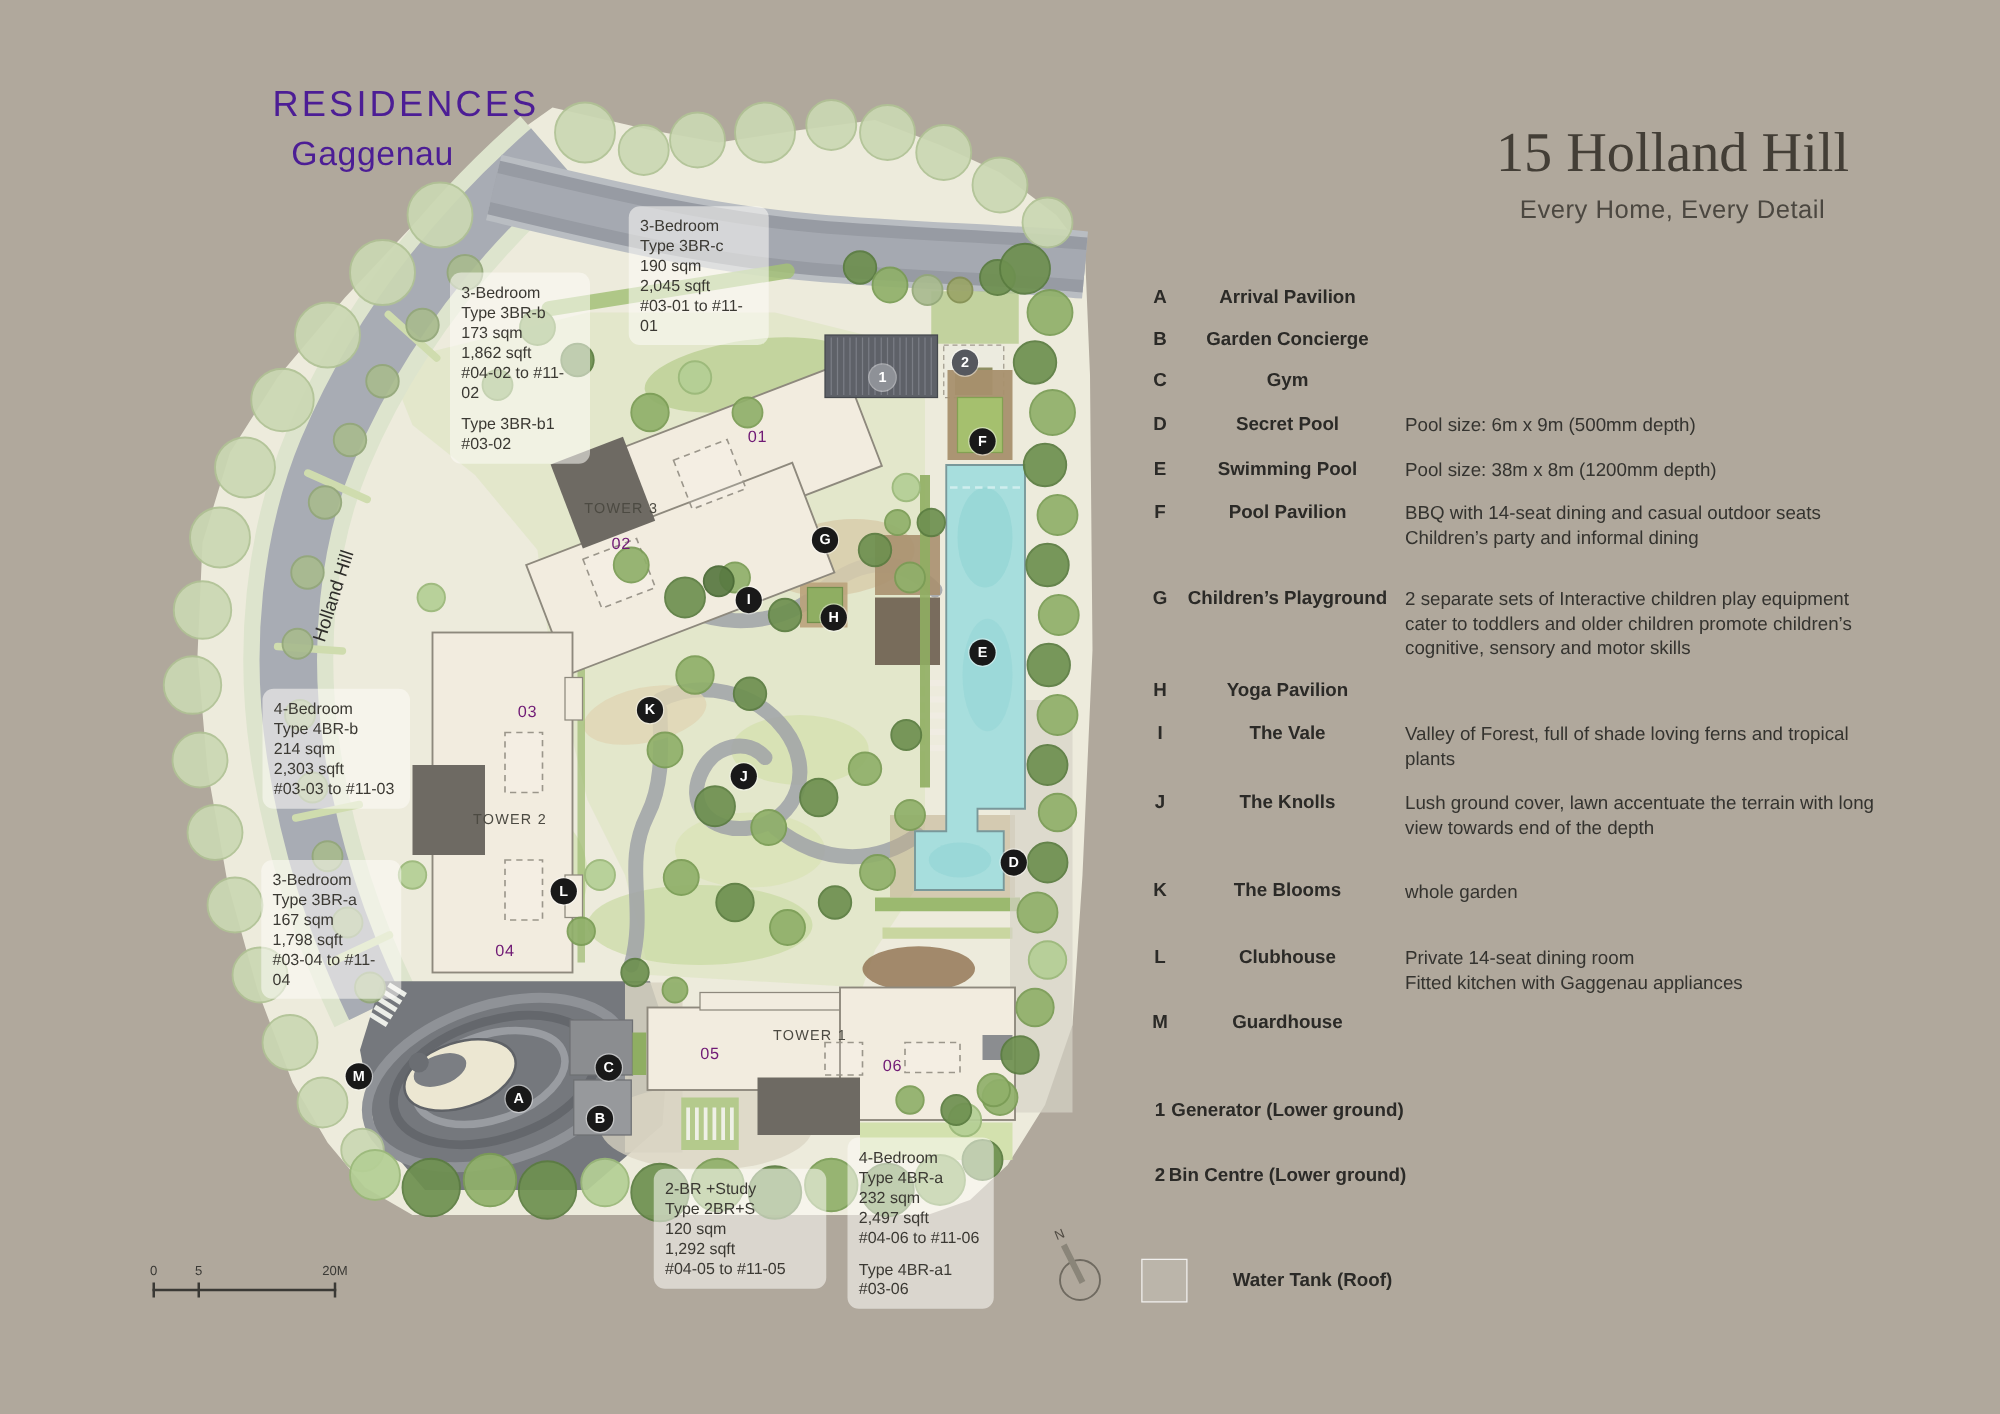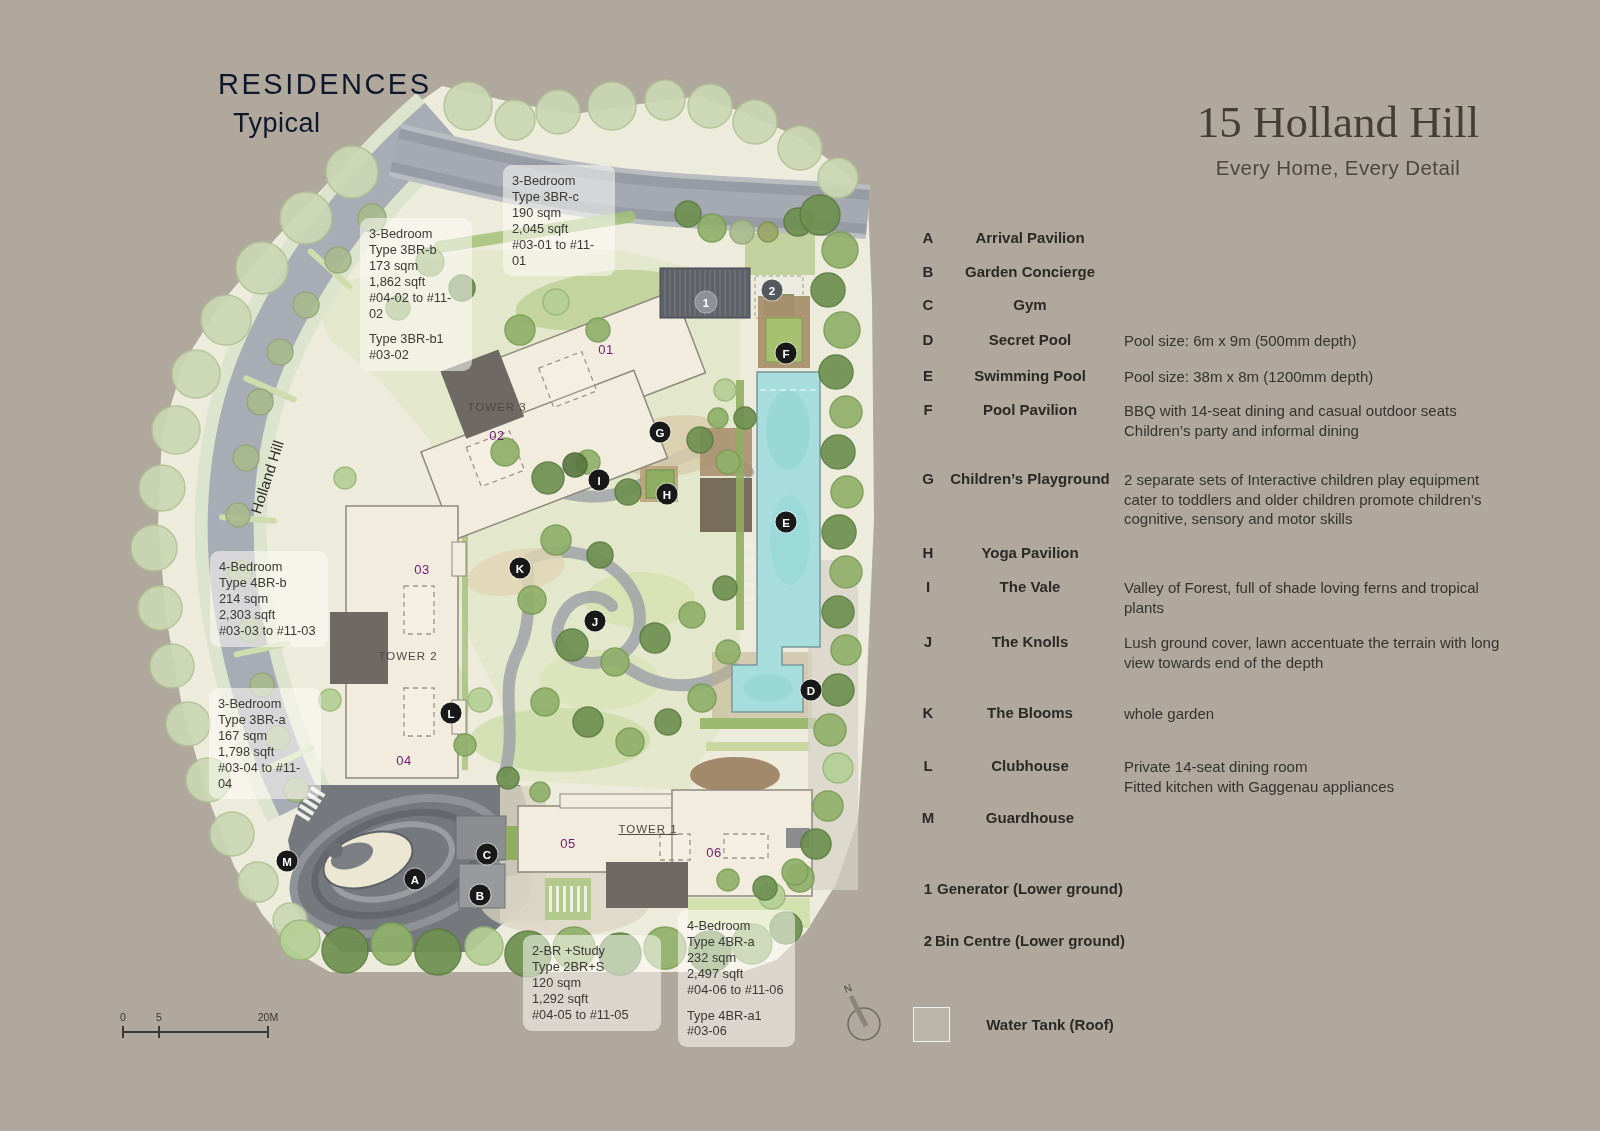--- a/index.html
+++ b/index.html
@@ -2,21 +2,21 @@
 <html><head>
 <meta charset="utf-8">
 <style>
   * { margin:0; padding:0; box-sizing:border-box; }
   html,body { width:1600px; height:1131px; overflow:hidden; }
   body { background:#b0a89c; font-family:"Liberation Sans", sans-serif; }
   .stage { position:relative; width:1600px; height:1131px; background:#b0a89c; }
   #map-svg { position:absolute; left:0; top:0; }
 
   
-  .hdr { position:absolute; left:218px; top:68px; color:#0f172a; }
+  .hdr { position:absolute; left:218px; top:68px; color:#4c1d95; }
   .hdr h1 { font-size:29px; font-weight:500; letter-spacing:2.5px; }
   .hdr h2 { font-size:27px; font-weight:500; letter-spacing:.5px; margin:7px 0 0 15px; }
 
   
   .brand { position:absolute; left:1190px; top:100px; width:296px; text-align:center; }
   .brand .logo { font-family:"Liberation Serif", serif; font-size:45px; font-weight:500;
                  color:#433e36; letter-spacing:0; line-height:1; white-space:nowrap; }
   .brand .tagline { font-size:20.5px; color:#4b4740; margin-top:11px; letter-spacing:.4px; }
 
   
@@ -345,21 +345,21 @@
         <circle cx="795" cy="872" r="13" fill="#90b06a" stroke="#7a9c55" stroke-width="1.5" opacity="0.92"></circle>
         <circle cx="765" cy="888" r="12" fill="#6e9050" stroke="#5a7c40" stroke-width="1.5" opacity="0.92"></circle>
         <circle cx="728" cy="880" r="11" fill="#90b06a" stroke="#7a9c55" stroke-width="1.5" opacity="0.92"></circle>
         <circle cx="508" cy="778" r="11" fill="#6e9050" stroke="#5a7c40" stroke-width="1.5" opacity="0.92"></circle>
         <circle cx="540" cy="792" r="10" fill="#90b06a" stroke="#7a9c55" stroke-width="1.5" opacity="0.92"></circle>
       </g>
   </svg>
 
   <header class="hdr">
     <h1>RESIDENCES</h1>
-    <h2>Typical</h2>
+    <h2>Gaggenau</h2>
   </header>
 
   <div class="brand">
     <div class="logo">15 Holland Hill</div>
     <div class="tagline">Every Home, Every Detail</div>
   </div>
 
   <div id="legend">
       <div class="lrow" style="top: 229px;">
         <span class="lkey">A</span>
@@ -506,21 +506,21 @@
         <div>#03-06</div>
       </div>
     </div>
   <div id="tower-labels">
       <div class="tlabel" style="left: 497px; top: 407px;">TOWER 3</div>
       <div class="ulabel" style="left: 606px; top: 349px;">01</div>
       <div class="ulabel" style="left: 497px; top: 435px;">02</div>
       <div class="tlabel" style="left: 408px; top: 656px; text-align: right;">TOWER 2</div>
       <div class="ulabel" style="left: 422px; top: 569px;">03</div>
       <div class="ulabel" style="left: 404px; top: 760px;">04</div>
-      <div class="tlabel" style="left: 648px; top: 829px; text-decoration: underline;">TOWER 1</div>
+      <div class="tlabel" style="left: 648px; top: 829px;">TOWER 1</div>
       <div class="ulabel" style="left: 568px; top: 843px;">05</div>
       <div class="ulabel" style="left: 714px; top: 852px;">06</div>
     </div>
   <div id="markers">
       <div class="marker" style="left: 415px; top: 879px;">A</div>
       <div class="marker" style="left: 480px; top: 895px;">B</div>
       <div class="marker" style="left: 487px; top: 854px;">C</div>
       <div class="marker" style="left: 811px; top: 690px;">D</div>
       <div class="marker" style="left: 786px; top: 522px;">E</div>
       <div class="marker" style="left: 786px; top: 353px;">F</div>

